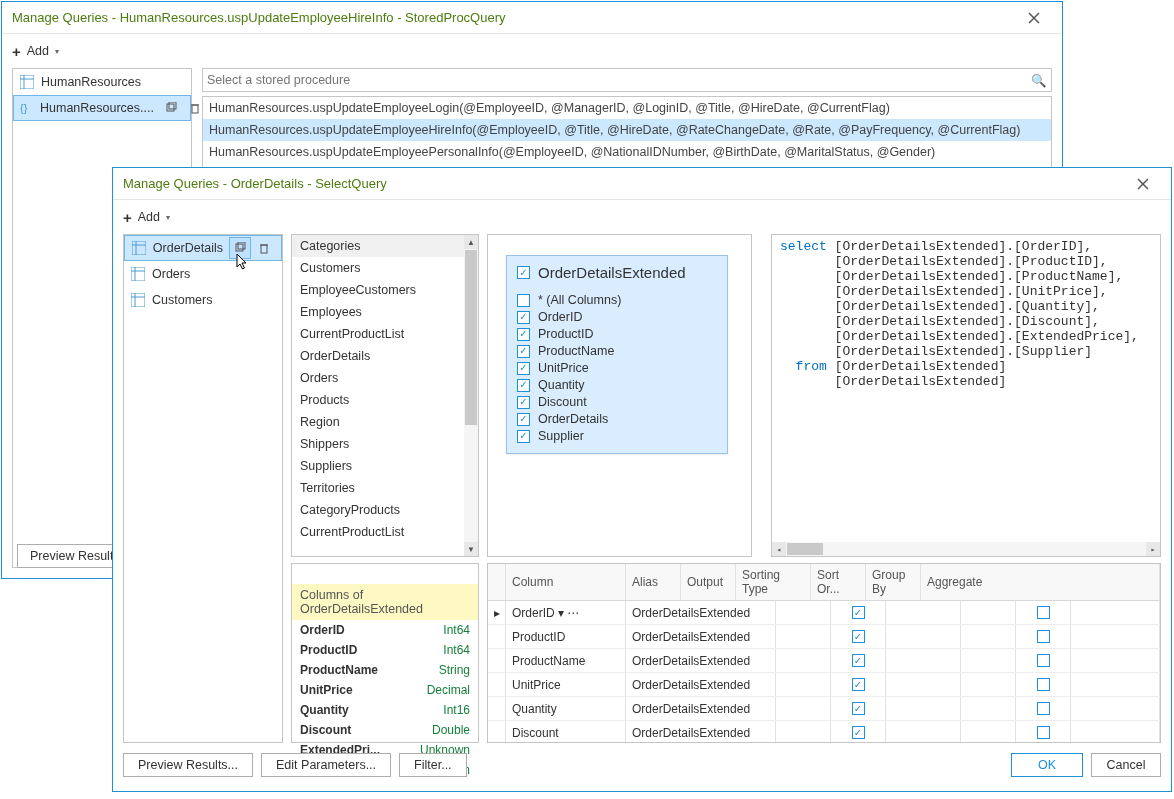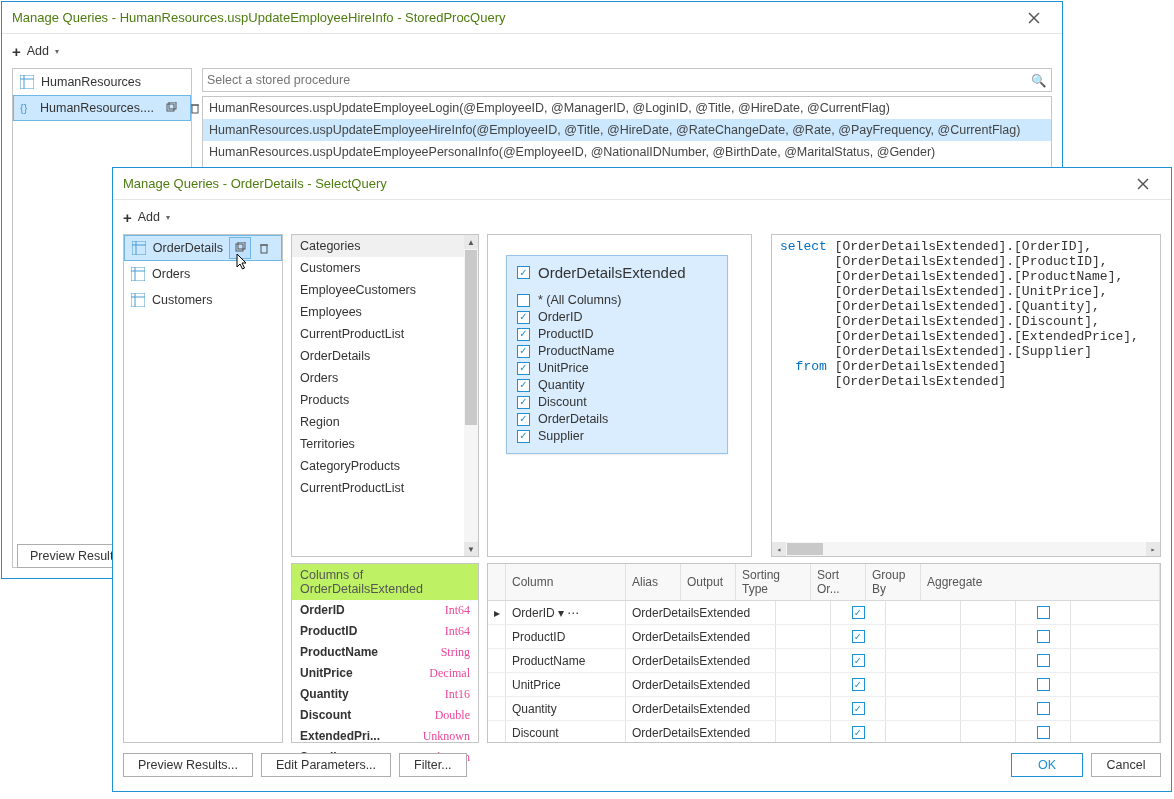--- a/index.html
+++ b/index.html
@@ -35,24 +35,24 @@
 .front-left { width:160px; border:1px solid #c5c5c5; display:flex;flex-direction:column;}
 .tables-panel { width:188px; display:flex;flex-direction:column; gap:6px;}
 .tables-list { flex:1; border:1px solid #c5c5c5; position:relative; overflow:hidden;}
 .tables-list .hdr { background:#f0f0f0; padding:4px 8px;}
 .tables-list .item { padding:4px 8px; color:#333;}
 .scroll-v { position:absolute; right:0; top:0; bottom:0; width:14px; background:#f5f5f5; display:flex;flex-direction:column;}
 .scroll-v .arr { height:14px; background:#e8e8e8; display:flex;align-items:center;justify-content:center; font-size:8px; color:#555;}
 .scroll-v .thumb { flex:0.6; background:#c9c9c9; margin:1px;}
 .scroll-v .track { flex:0.4;}
 .col-panel { border:1px solid #c5c5c5; display:flex;flex-direction:column; height:180px;}
-.col-panel .hdr { background:#bef264; padding:4px 8px; color:#555;}
+.col-panel .hdr { background:#fef9c3; padding:4px 8px; color:#555;margin-top:20px;}
 .col-row { display:flex; justify-content:space-between; padding:3px 8px; font-size:12px;}
 .col-row .n { font-weight:bold;}
-.col-row .t { color:#ec4899;font-family:Liberation Serif, serif;}
+.col-row .t { color:#15803d;}
 .designer { flex:1; display:flex;flex-direction:column; gap:6px; min-width:0;}
 .designer-top { flex:1; display:flex; gap:6px; min-height:0;}
 .canvas { flex:1; border:1px solid #c5c5c5; background:#fff; position:relative; overflow:hidden;}
 .table-box { position:absolute; left:18px; top:20px; width:222px; background:#daedff; border:1px solid #99c2e8; box-shadow:0 1px 2px rgba(0,0,0,0.08);}
 .table-box .tb-hdr { display:flex;align-items:center; gap:8px; padding:8px 10px;}
 .table-box .tb-hdr .tname { font-size:15px; color:#333;}
 .tb-rows { padding:4px 10px 10px 10px; display:flex;flex-direction:column; gap:3px;}
 .tb-row { display:flex;align-items:center; gap:8px; font-size:12.5px;}
 .chk { width:13px;height:13px; border:1px solid #1e90d6; background:#fff; display:flex;align-items:center;justify-content:center;}
 .chk.on::after { content:"✓"; font-size:10px; color:#1e90d6; line-height:1;}
@@ -213,20 +213,22 @@
         <div class="tables-list">
           <div class="hdr">Categories</div>
           <div class="item">Customers</div>
           <div class="item">EmployeeCustomers</div>
           <div class="item">Employees</div>
           <div class="item">CurrentProductList</div>
           <div class="item">OrderDetails</div>
           <div class="item">Orders</div>
           <div class="item">Products</div>
           <div class="item">Region</div>
+          <div class="item">Shippers</div>
+          <div class="item">Suppliers</div>
           <div class="item">Territories</div>
           <div class="item">CategoryProducts</div>
           <div class="item">CurrentProductList</div>
           <div class="scroll-v">
             <div class="arr">▲</div>
             <div class="thumb"></div>
             <div class="track"></div>
             <div class="arr">▼</div>
           </div>
         </div>

